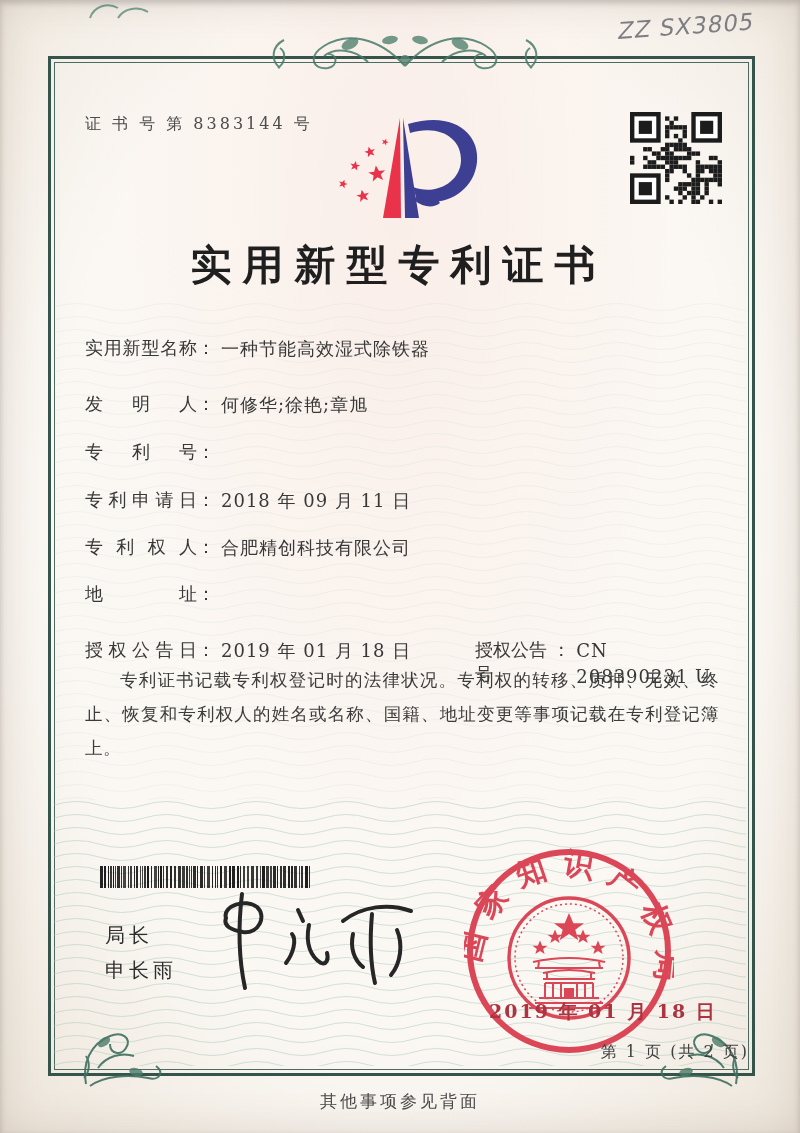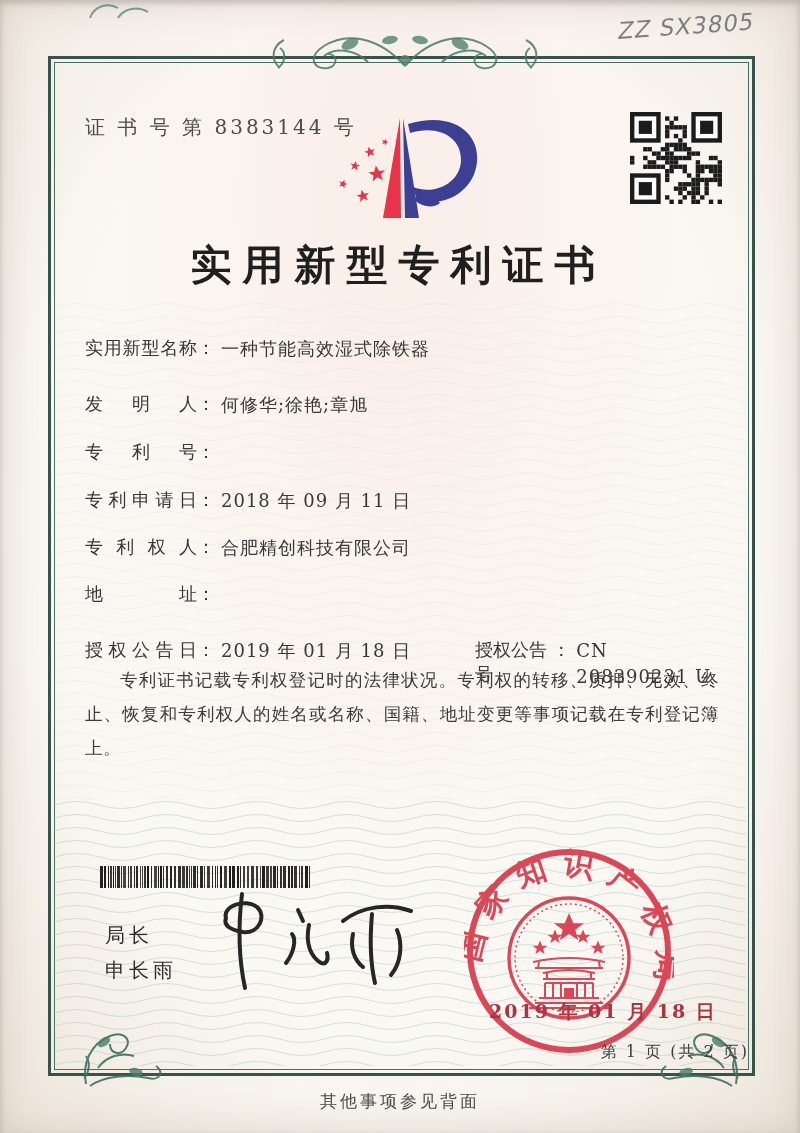--- a/index.html
+++ b/index.html
@@ -15,21 +15,21 @@
   
   .frame{position:absolute;left:48px;top:56px;width:701px;height:1014px;border:3px solid #35544c;}
   .frame-inner{position:absolute;left:3px;top:3px;right:3px;bottom:3px;border:1px solid #4a6b61;}
   .waves{position:absolute;left:54px;top:798px;width:692px;height:268px;opacity:.5;pointer-events:none;}
   .waves2{position:absolute;left:54px;top:300px;width:692px;height:500px;opacity:.14;pointer-events:none;}
 
   .handwriting{position:absolute;left:618px;top:12px;width:170px;
     font-family:"DejaVu Sans","Liberation Sans",sans-serif;font-size:23px;color:#7e7e82;
     transform:rotate(-4deg) skewX(-12deg);letter-spacing:1px;}
 
-  .cert-no{position:absolute;left:85px;top:114px;font-size:20px;color:#4c4c4c;letter-spacing:3px;}
+  .cert-no{position:absolute;left:85px;top:114px;font-size:16px;color:#4c4c4c;letter-spacing:3px;}
   .logo{position:absolute;left:330px;top:104px;}
   .qr{position:absolute;left:630px;top:112px;}
 
   .title{position:absolute;left:48px;top:238px;width:701px;text-align:center;
     font-size:41px;font-weight:600;color:#1f1f1f;letter-spacing:11px;}
 
   .row{position:absolute;left:85px;width:640px;display:flex;align-items:flex-start;
     font-size:18px;color:#383838;}
   .row .lbl{display:inline-block;width:112px;text-align:justify;text-align-last:justify;flex:none;}
   .row .colon{flex:none;margin-right:6px;}

